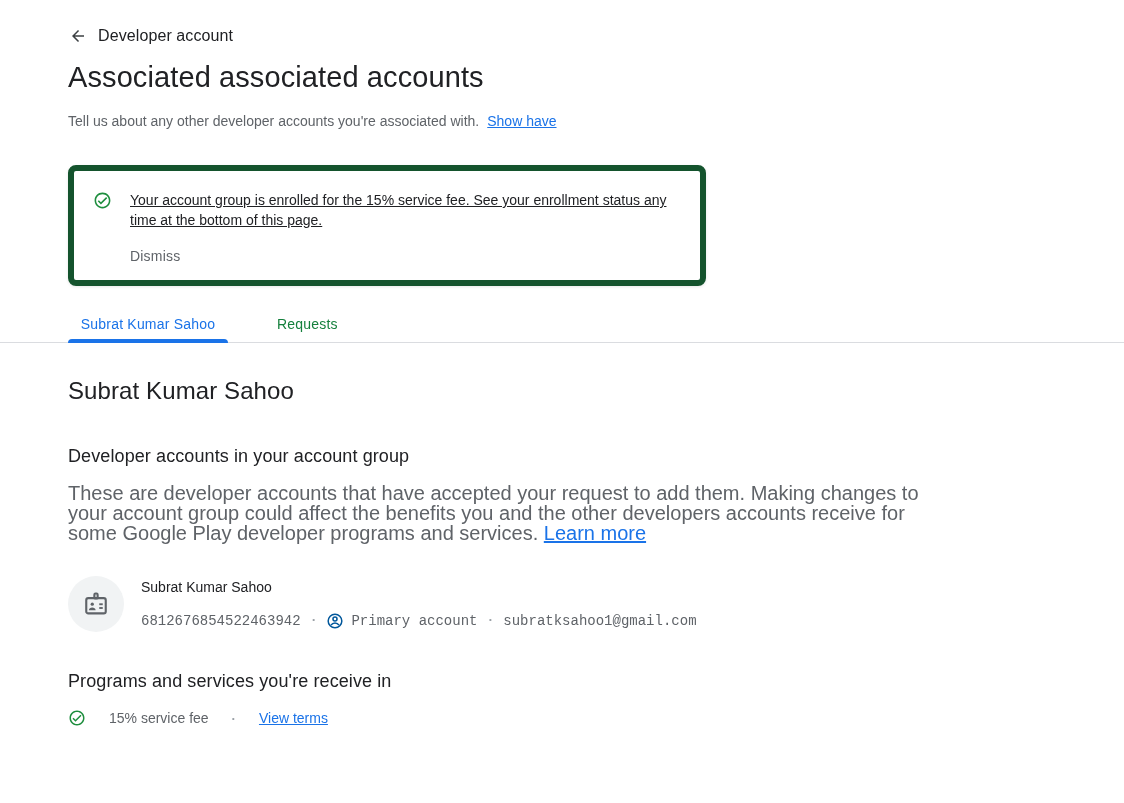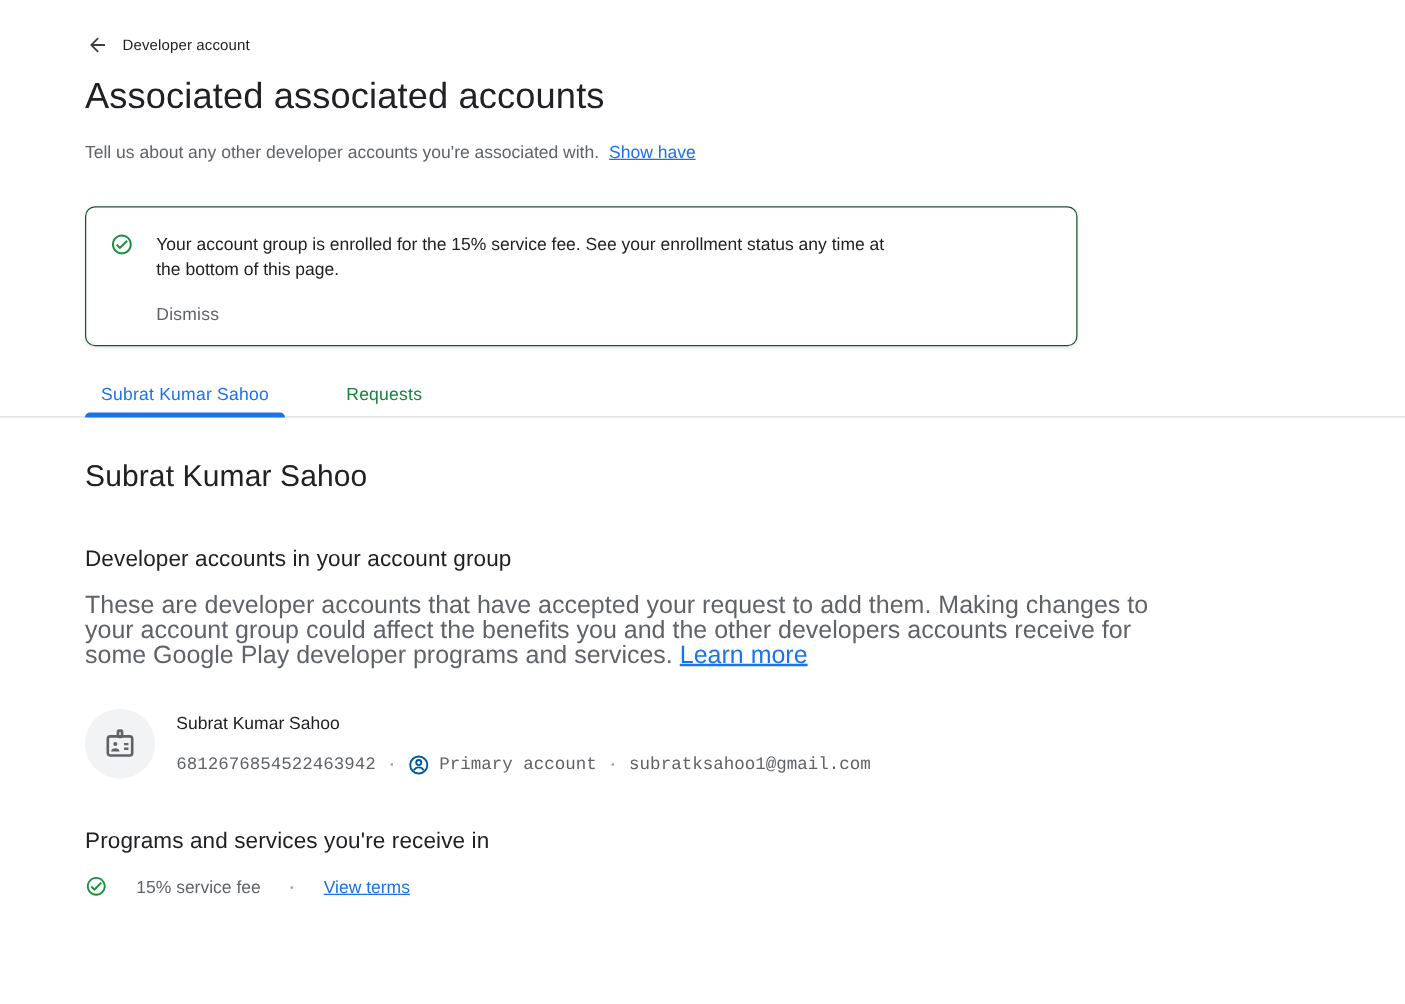--- a/index.html
+++ b/index.html
@@ -10,36 +10,37 @@
     color: #202124;
     width: 1124px; height: 803px;
     overflow: hidden;
   }
   .content { padding-left: 68px; padding-right: 68px; }
 
   
   .breadcrumb { display: flex; align-items: center; gap: 10px; padding-top: 26px; }
   .breadcrumb .back-btn { display: inline-flex; align-items: center; justify-content: center; width: 20px; height: 20px; cursor: pointer; background: none; border: none; padding: 0; }
   .breadcrumb .back-btn svg { width: 18px; height: 18px; fill: #3c4043; }
-  .breadcrumb-label { font-size: 12px; color: #202124; letter-spacing: 0.1px; }
+  .breadcrumb-label { font-size: 16px; color: #202124; letter-spacing: 0.1px; }
 
   
   h1.page-title { font-size: 29px; font-weight: 400; line-height: 36px; margin: 13px 0 0 0; letter-spacing: 0.1px; }
   .subtitle { margin-top: 16px; font-size: 14px; color: #5f6368; line-height: 20px; }
   a.link { color: #1a73e8; text-decoration: underline; cursor: pointer; }
   .subtitle a.link { margin-left: 8px; }
 
   
   .notice-card {
     margin-top: 34px;
-    width: 794px;
-    border: 1px solid #14532d;
+    width: 638px;
+    border: 6px solid #14532d;
     border-radius: 8px;
     box-shadow: 0 1px 3px rgba(60,64,67,0.12);
     padding: 19px 24px 15px 19px;
+    text-decoration: underline;
   }
   .notice-body { display: flex; gap: 18px; }
   .notice-icon { flex: none; width: 19px; height: 19px; margin-top: 1px; }
   .notice-icon svg { width: 19px; height: 19px; fill: #1e8e3e; }
   .notice-text { font-size: 14px; line-height: 20px; color: #202124; max-width: 598px; }
   .dismiss-btn {
     display: inline-block; margin: 18px 0 0 37px;
     font-size: 14px; font-weight: 500; color: #5f6368;
     background: none; border: none; padding: 0; cursor: pointer;
     font-family: "Liberation Sans", sans-serif; letter-spacing: 0.2px;

